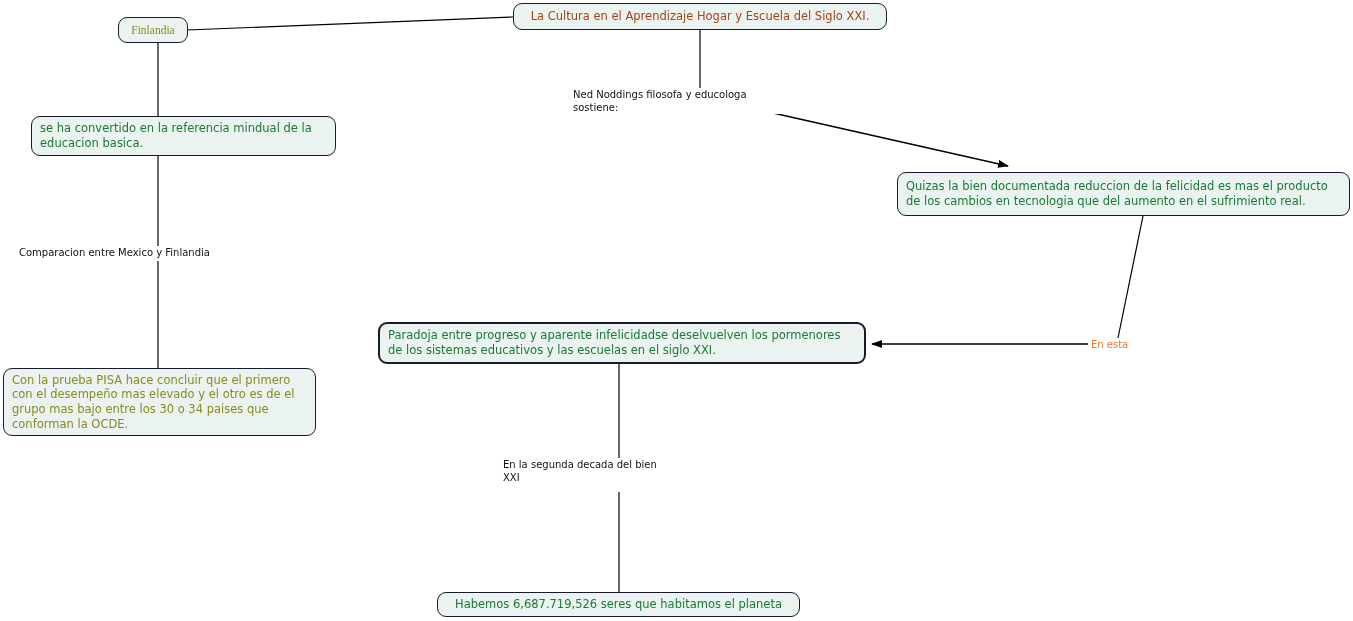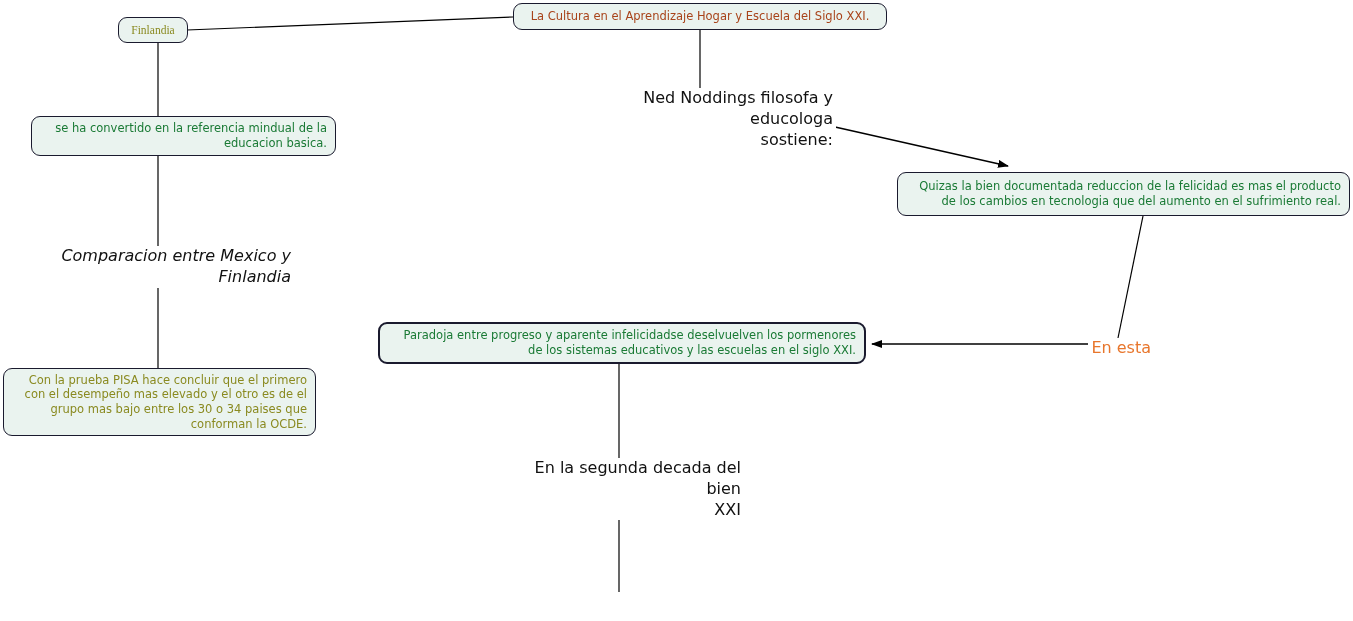--- a/index.html
+++ b/index.html
@@ -26,33 +26,33 @@
     width: 1353px;
     height: 621px;
     pointer-events: none;
   }
   .node {
     position: absolute;
     box-sizing: border-box;
     background: #eaf3ef;
     border: 1px solid #1a1a2e;
     border-radius: 9px;
-    text-align: right;
+    text-align: left;
     line-height: 1.28;
     font-size: 11.5px;
     padding: 5px 8px;
     white-space: pre-line;
   }
   .node.thick {
     border-width: 2px;
   }
   .lbl {
     position: absolute;
-    text-align: right;
-    font-size: 16px;
+    text-align: left;
+    font-size: 10px;
     line-height: 1.3;
     color: #111111;
     background: #ffffff;
     white-space: pre-line;
     padding: 0 3px;
   }
   .lbl.orange { color: #e8762c; }
   .t-rust  { color: #a8431a; }
   .t-green { color: #1a7a35; }
   .t-olive { color: #8a8a20; }
@@ -93,24 +93,25 @@
   <div class="node t-olive" style="left:118px; top:17px; width:70px; height:26px; display:flex; align-items:center; justify-content:center;font-family:Liberation Serif, serif;">Finlandia</div>
 
   <div class="node t-green" style="left:7px; top:116px; width:305px; height:40px; display:flex; align-items:center; justify-content:center;margin-left:24px;">se ha convertido en la referencia mindual de la educacion basica.</div>
 
   <div class="node t-olive" style="left:3px; top:368px; width:313px; height:68px; display:flex; align-items:center; justify-content:center;">Con la prueba PISA hace concluir que el primero con el desempeño mas elevado y el otro es de el grupo mas bajo entre los 30 o 34 paises que conforman la OCDE.</div>
 
   <div class="node thick t-green" style="left:378px; top:322px; width:488px; height:42px; display:flex; align-items:center; justify-content:center;">Paradoja entre progreso y aparente infelicidadse deselvuelven los pormenores de los sistemas educativos y las escuelas en el siglo XXI.</div>
 
   <div class="node t-green" style="left:897px; top:172px; width:453px; height:44px; display:flex; align-items:center; justify-content:center;">Quizas la bien documentada reduccion de la felicidad es mas el producto de los cambios en tecnologia que del aumento en el sufrimiento real.</div>
 
+  <div class="node t-green" style="left:437px; top:592px; width:363px; height:25px; display:flex; align-items:center; justify-content:center;">Habemos 6,687.719,526 seres que habitamos el planeta</div>
 
   <div class="lbl" style="left:570px; top:88px; width:260px;">Ned Noddings filosofa y educologa
 sostiene:</div>
 
-  <div class="lbl" style="left:28px; top:246px; width:260px;font-style:italic;">Comparacion entre Mexico y Finlandia</div>
+  <div class="lbl" style="left:16px; top:246px; width:260px;">Comparacion entre Mexico y Finlandia</div>
 
   <div class="lbl orange" style="left:1088px; top:338px; width:60px;">En esta</div>
 
   <div class="lbl" style="left:500px; top:458px; width:238px;">En la segunda decada del bien
 XXI</div>
 
 </div>
 
 </body></html>

